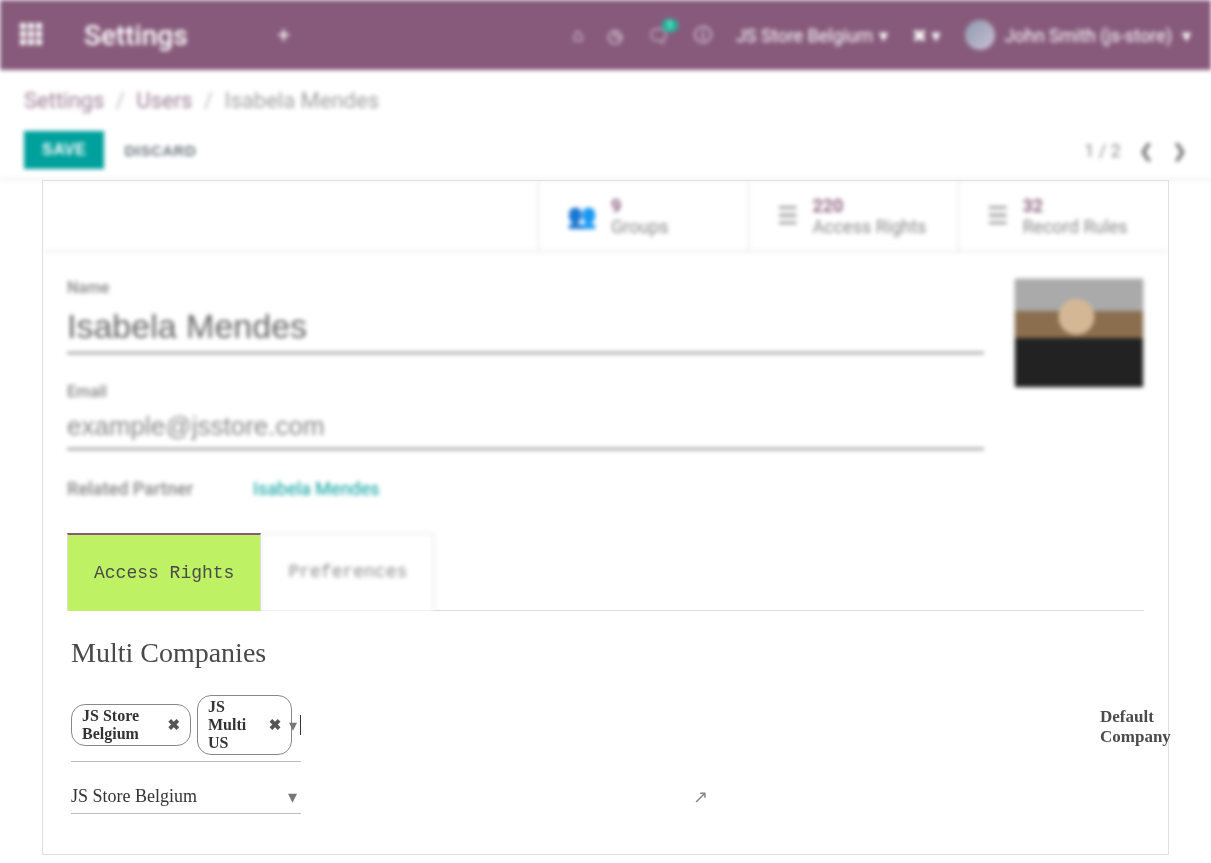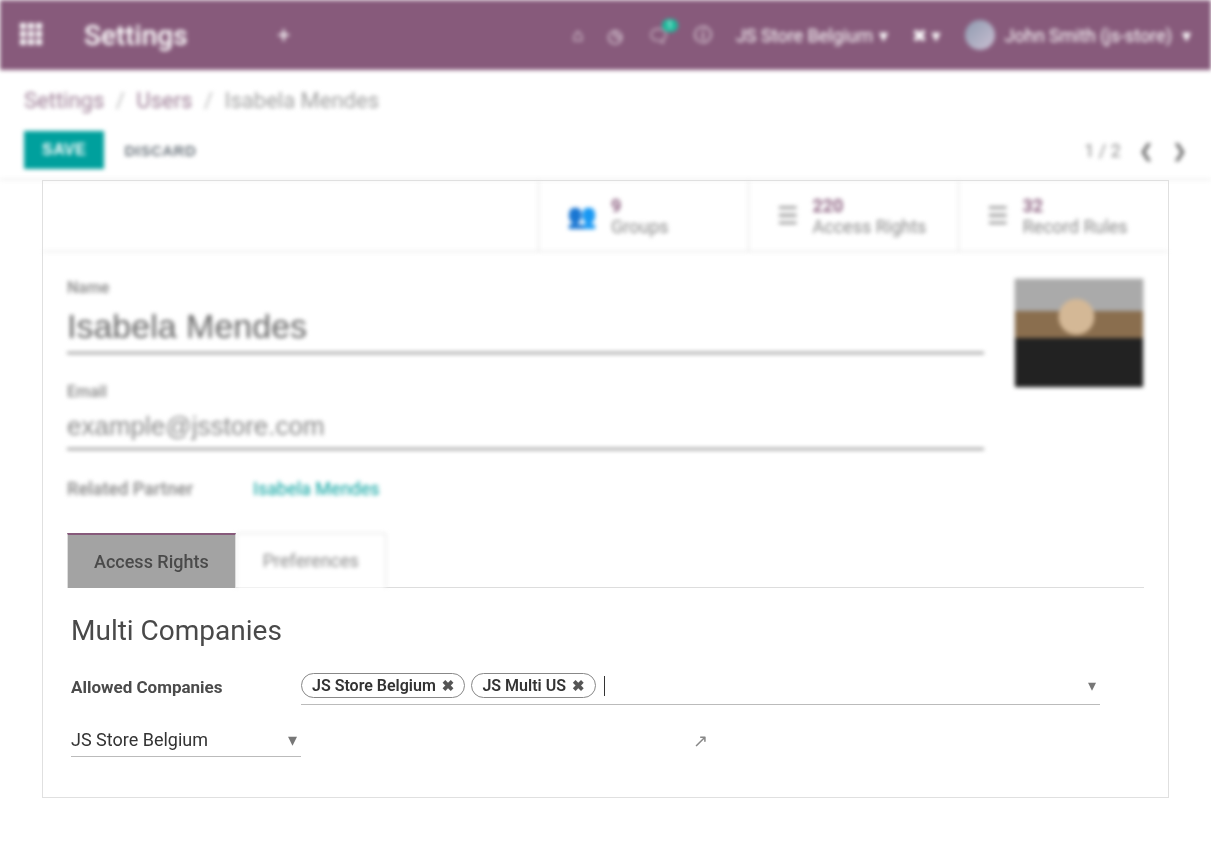--- a/index.html
+++ b/index.html
@@ -55,27 +55,27 @@
 .name-row { display:flex; gap: 30px; align-items: flex-start;}
 .name-fields { flex: 1; }
 .user-photo { width: 130px; height: 110px; background: linear-gradient(180deg,#dcdcdc,#b8a890); border-radius: 2px; position: relative; overflow:hidden; border:1px solid #ddd;}
 .user-photo::after{content:"";position:absolute;inset:0;background:radial-gradient(circle at 48% 35%, #d4b896 0%, #d4b896 18%, transparent 19%), linear-gradient(180deg, #aaa 0%, #aaa 30%, #8a6e4e 30%, #8a6e4e 55%, #222 55%);}
 .related-row { display: flex; gap: 60px; align-items: center; font-size: 18px;}
 .related-label { color: #8f8f8f; font-weight:600;}
 .related-link { color: #00a09d; }
 
 
 .tabs { display: flex; margin-top: 34px; }
-.tab { padding: 16px 26px; background: #a3a3a3; border: 1px solid #ddd; border-bottom: none; font-size: 18px; color: #888; cursor: pointer; position: relative;}
+.tab { padding: 28px 26px; background: #bef264; border: 1px solid #ddd; border-bottom: none; font-size: 18px; color: #888; cursor: pointer; position: relative; font-family: Liberation Mono, monospace;}
 .tab.active { color: #4a4a4a; font-weight: 500; border-top: 2px solid #875a7b; z-index:2;}
 .tab.inactive { filter: blur(2px); background:#fff; }
 .tab-bar-line { border-top: 1px solid #ddd; margin-top:-1px;}
 
 
-.sharp-section { padding: 26px 4px 40px; }
+.sharp-section { padding: 26px 4px 40px; font-family: Liberation Serif, serif; }
 .section-title { font-size: 28px; color: #494949; margin-bottom: 22px; }
 .form-grid { display: grid; grid-template-columns: 230px 1fr 40px; row-gap: 18px; align-items: center; }
 .form-label { font-size: 17px; color: #4b4b4b; font-weight: 700; }
 .tag-input { border-bottom: 1px solid #bbb; padding: 4px 0 6px; display: flex; align-items: center; gap: 6px; position: relative;}
 .tag { display: inline-flex; align-items: center; gap: 6px; border: 1.5px solid #888; border-radius: 14px; padding: 2px 10px; font-size: 16px; color: #333; font-weight: 600;}
 .tag .x { color: #555; cursor: pointer; font-size: 15px; font-weight: bold;}
 .caret { position: absolute; right: 4px; color: #777; }
 .select-input { border-bottom: 1px solid #bbb; padding: 6px 0; font-size: 18px; color: #333; position: relative; }
 .select-input .caret { right: 4px; }
 .external { color: #888; font-size: 18px; text-align: center; cursor:pointer;}
@@ -184,35 +184,35 @@
 
       <div class="tabs">
         <div class="tab active">Access Rights</div>
         <div class="tab inactive">Preferences</div>
       </div>
       <div class="tab-bar-line"></div>
 
       <div class="sharp-section">
         <div class="section-title">Multi Companies</div>
         <div class="form-grid">
-          <div class="form-label">Allowed Companies</div>
           <div class="tag-input">
             <span class="tag">
               <span>JS Store Belgium</span>
               <span class="x">✖</span>
             </span>
             <span class="tag">
               <span>JS Multi US</span>
               <span class="x">✖</span>
             </span>
             <span class="cursor-line"></span>
             <span class="caret">▾</span>
           </div>
           <div></div>
 
+          <div class="form-label">Default Company</div>
           <div class="select-input">
             <span>JS Store Belgium</span>
             <span class="caret">▾</span>
           </div>
           <div class="external">↗</div>
         </div>
       </div>
     </div>
   </div>
 </div>

